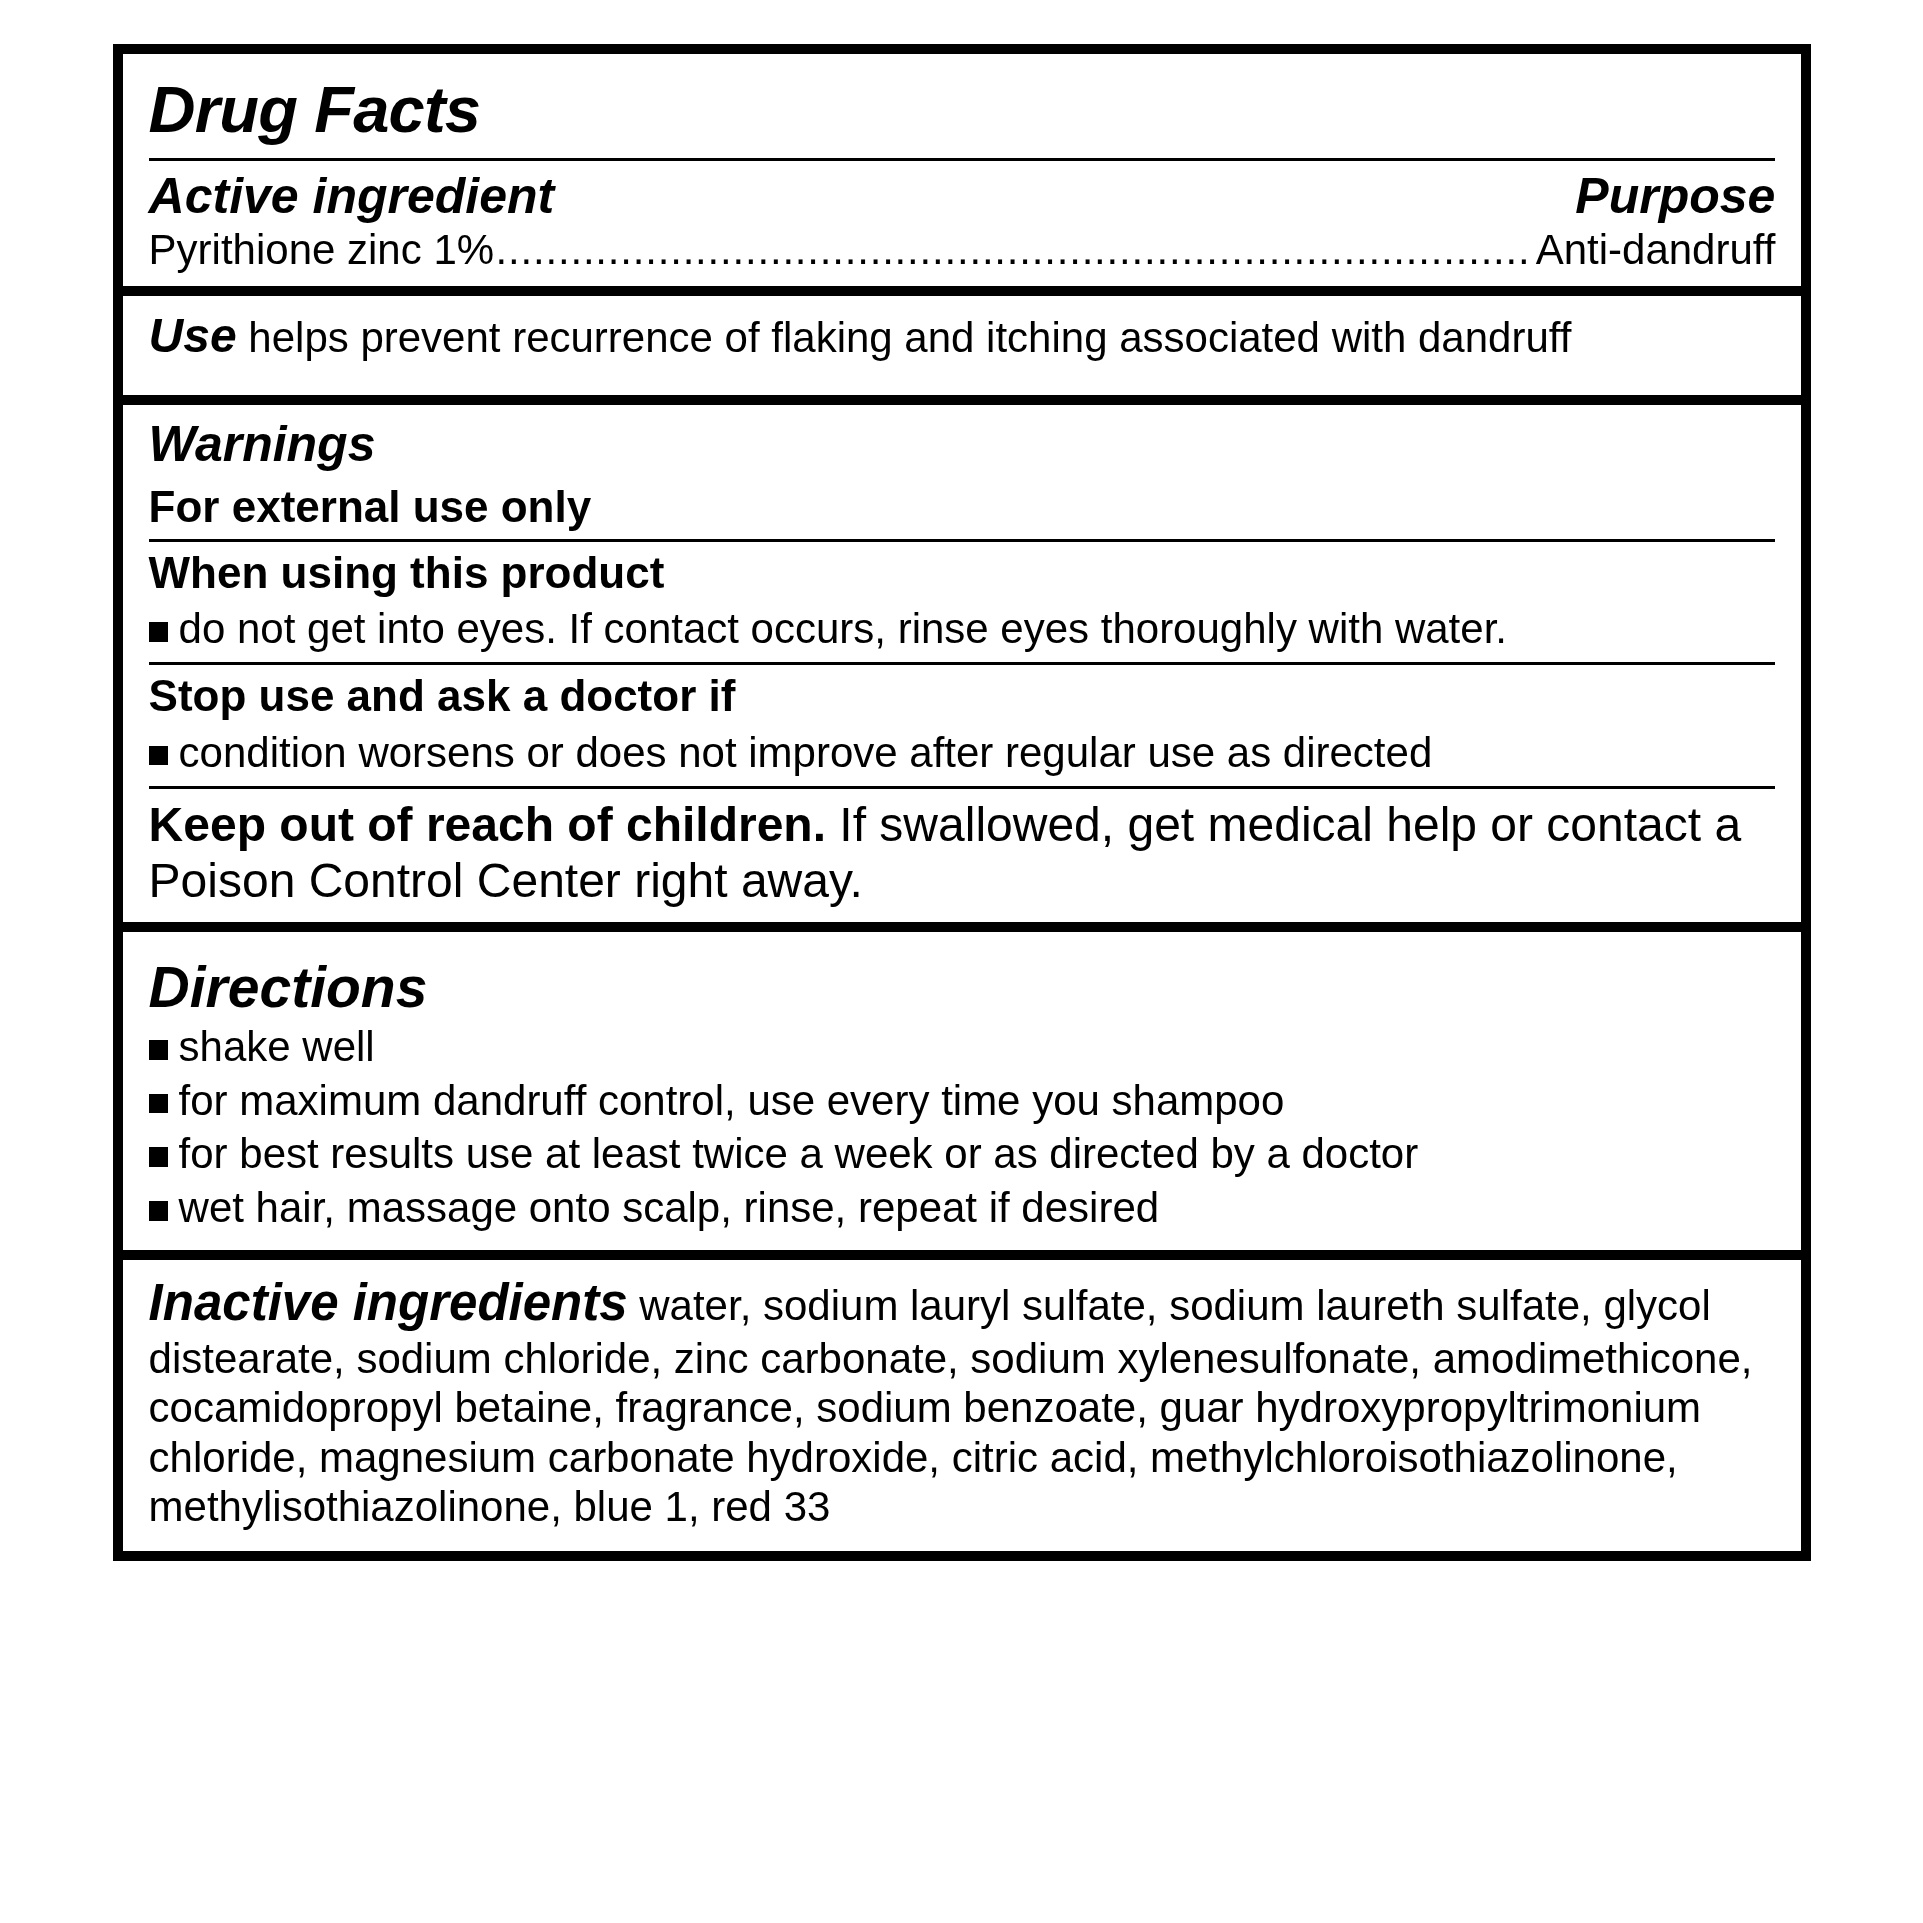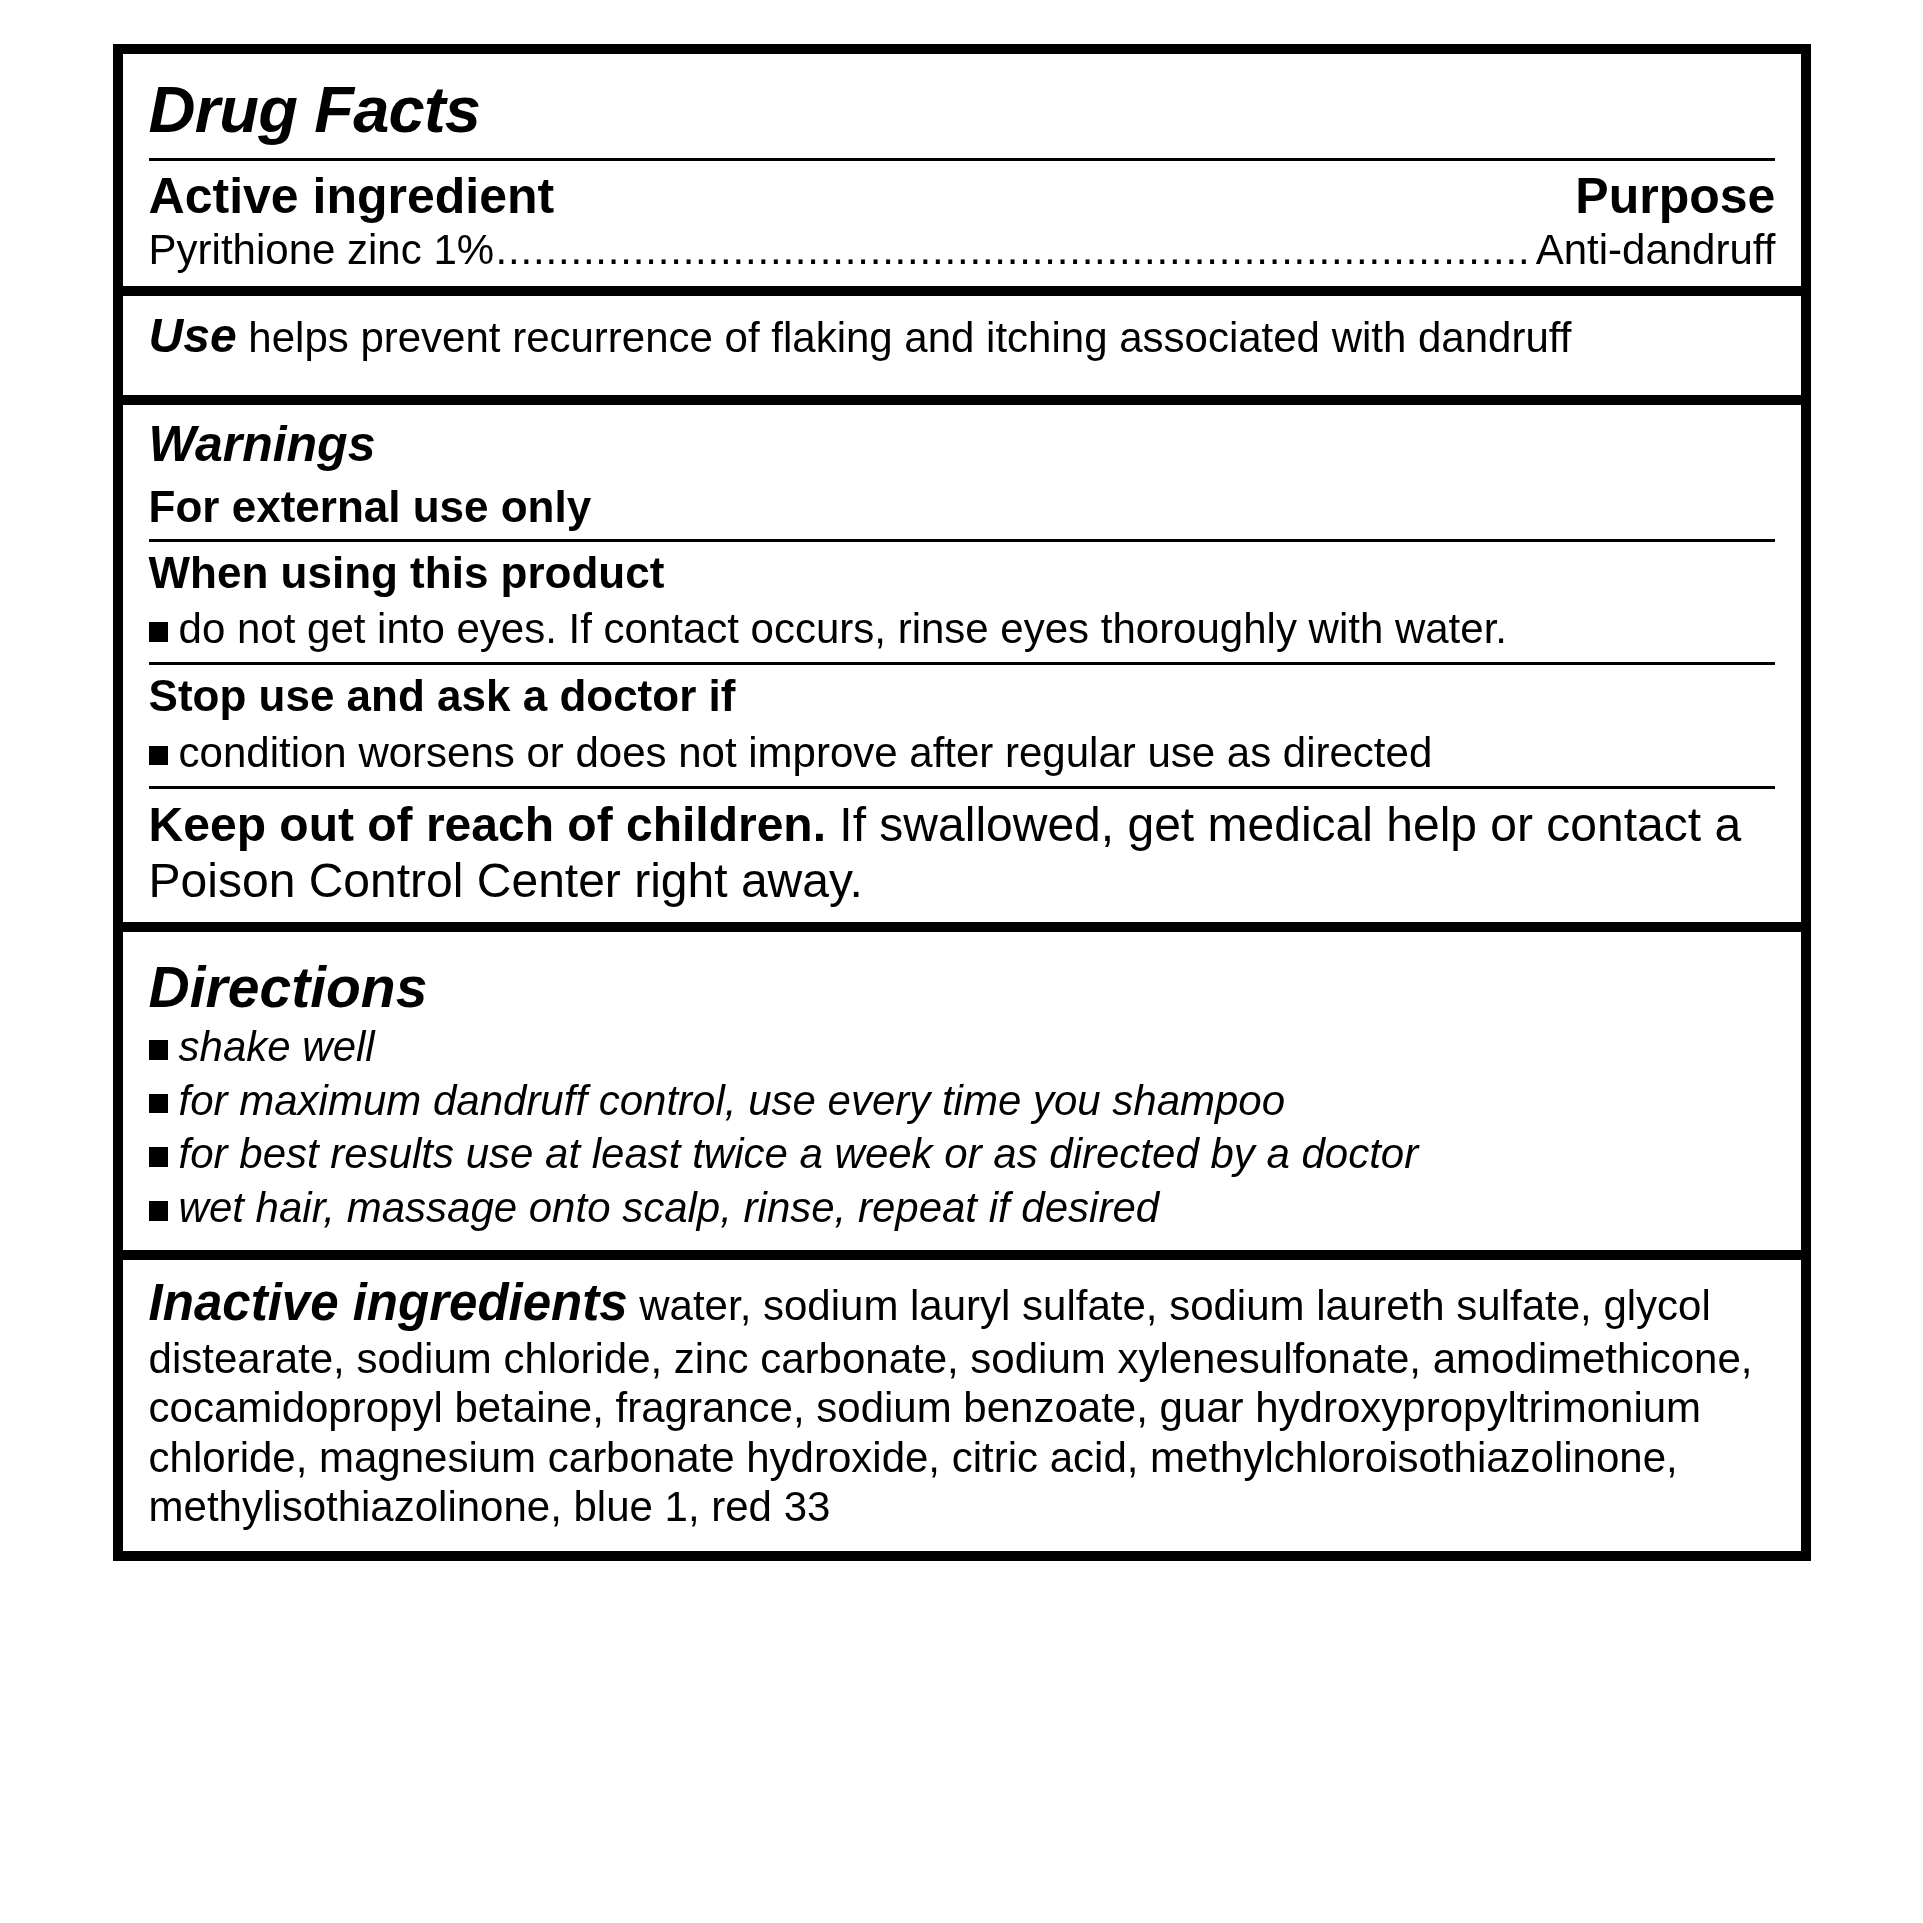--- a/index.html
+++ b/index.html
@@ -59,20 +59,21 @@
     padding-bottom: 16.5px;
   }
 
   
   .ai-row {
     display: flex;
     justify-content: space-between;
     align-items: baseline;
     font-size: 50px;
     font-weight: bold;
+    font-style: italic;
     line-height: 1.05;
     padding-top: 9px;
     padding-bottom: 3px;
   }
   .ai-values {
     display: flex;
     justify-content: space-between;
     align-items: baseline;
     font-size: 42px;
     line-height: 1.15;
@@ -145,21 +146,20 @@
     font-style: italic;
     line-height: 1.0;
     padding-top: 27px;
     padding-bottom: 6px;
   }
   .dir-list {
     padding-bottom: 13.5px;
   }
   .dir-list .bullet-line {
     padding-bottom: 4.5px;
-    font-style: italic;
   }
 
   
   .inactive {
     font-size: 42px;
     line-height: 1.18;
     padding-top: 13.5px;
     padding-bottom: 19.5px;
   }
   .inactive-head {

